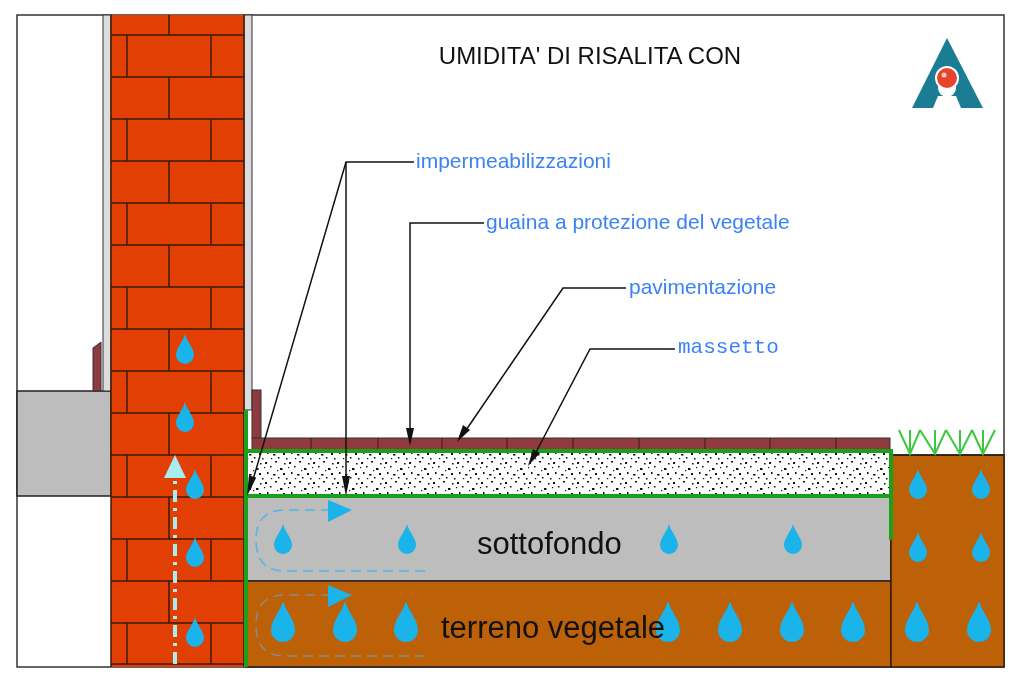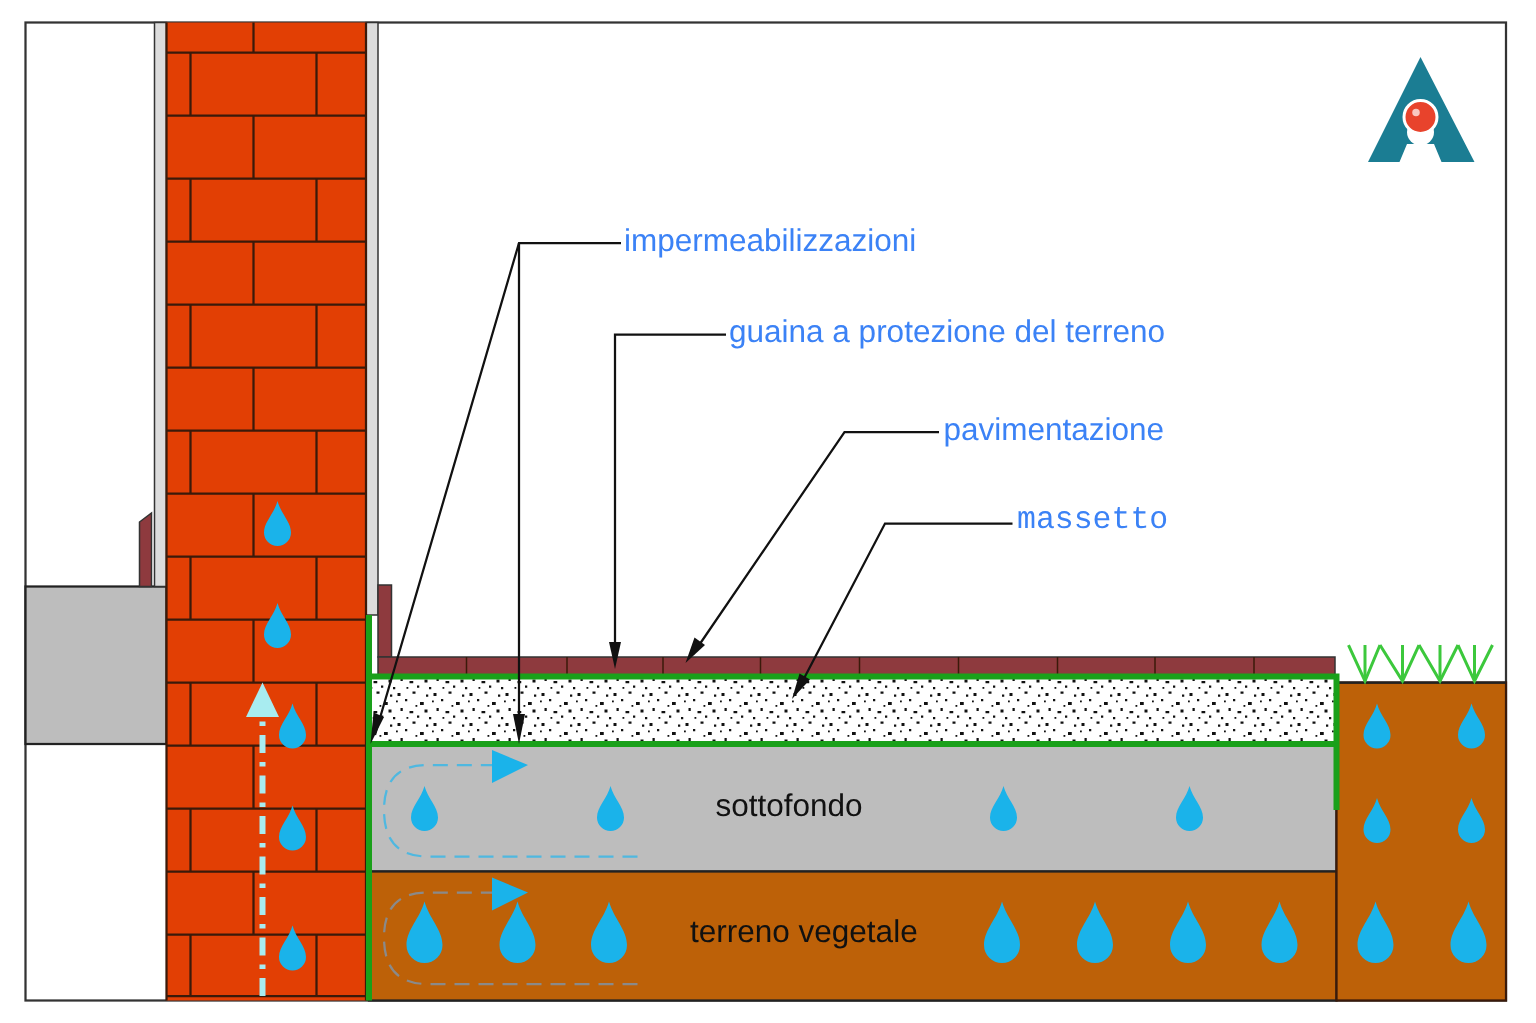--- a/index.html
+++ b/index.html
@@ -1,20 +1,20 @@
 <!DOCTYPE html>
 <html><head>
 <meta charset="utf-8">
 <style>
   html, body { margin:0; padding:0; background:#ffffff; }
   body { width:1024px; height:682px; position:relative; overflow:hidden; font-family:"Liberation Sans", sans-serif; }
   #diagram { position:absolute; left:0; top:0; }
   .title { position:absolute; left:340px; top:42px; width:500px; text-align:center; font-size:24px; line-height:27px; color:#111; letter-spacing:0px; }
   .label { position:absolute; font-size:21px; color:#3b82f6; white-space:nowrap; }
-  .layer-label { position:absolute; font-size:21px; color:#111; white-space:nowrap; }
+  .layer-label { position:absolute; font-size:31px; color:#111; white-space:nowrap; }
 </style>
 </head>
 <body>
 
 <svg id="diagram" width="1024" height="682" viewBox="0 0 1024 682" xmlns="http://www.w3.org/2000/svg">
   <defs>
     <path id="drop" d="M0,-16 C2,-8 9,-2 9,5 A9,9 0 0 1 -9,5 C-9,-2 -2,-8 0,-16 Z"></path>
     <path id="dropL" d="M0,-22 C3,-11 12,-3 12,7 A12,12 0 0 1 -12,7 C-12,-3 -3,-11 0,-22 Z"></path>
     <pattern id="speckle" width="24" height="20" patternUnits="userSpaceOnUse">
       <rect width="24" height="20" fill="#ffffff"></rect>
@@ -196,21 +196,22 @@
 
   <g>
     <polygon points="947,38 912,108 933,108 938,96 956,96 961,108 983,108" fill="#1b7d93"></polygon>
     <circle cx="947" cy="88" r="9" fill="#ffffff"></circle>
     <circle cx="947" cy="78" r="11" fill="#e8432c" stroke="#ffffff" stroke-width="2"></circle>
     <circle cx="944" cy="75" r="2.5" fill="#ffffff" opacity="0.7"></circle>
   </g>
 </svg>
 
 <div class="title">
+  <div>UMIDITA' DI RISALITA CON</div>
 </div>
 
 <div class="label" style="left:416px; top:149px;">impermeabilizzazioni</div>
-<div class="label" style="left:486px; top:210px;">guaina a protezione del terreno</div>
+<div class="label" style="left:486px; top:210px;">guaina a protezione del vegetale</div>
 <div class="label" style="left:629px; top:275px;">pavimentazione</div>
 <div class="label" style="left:678px; top:336px;font-family:Liberation Mono, monospace;">massetto</div>
 
 <div class="layer-label" style="left:477px; top:526px;">sottofondo</div>
-<div class="layer-label" style="left:441px; top:610px;margin-left:19px;">terreno vegetale</div>
+<div class="layer-label" style="left:441px; top:610px;">terreno vegetale</div>
 
 </body></html>

